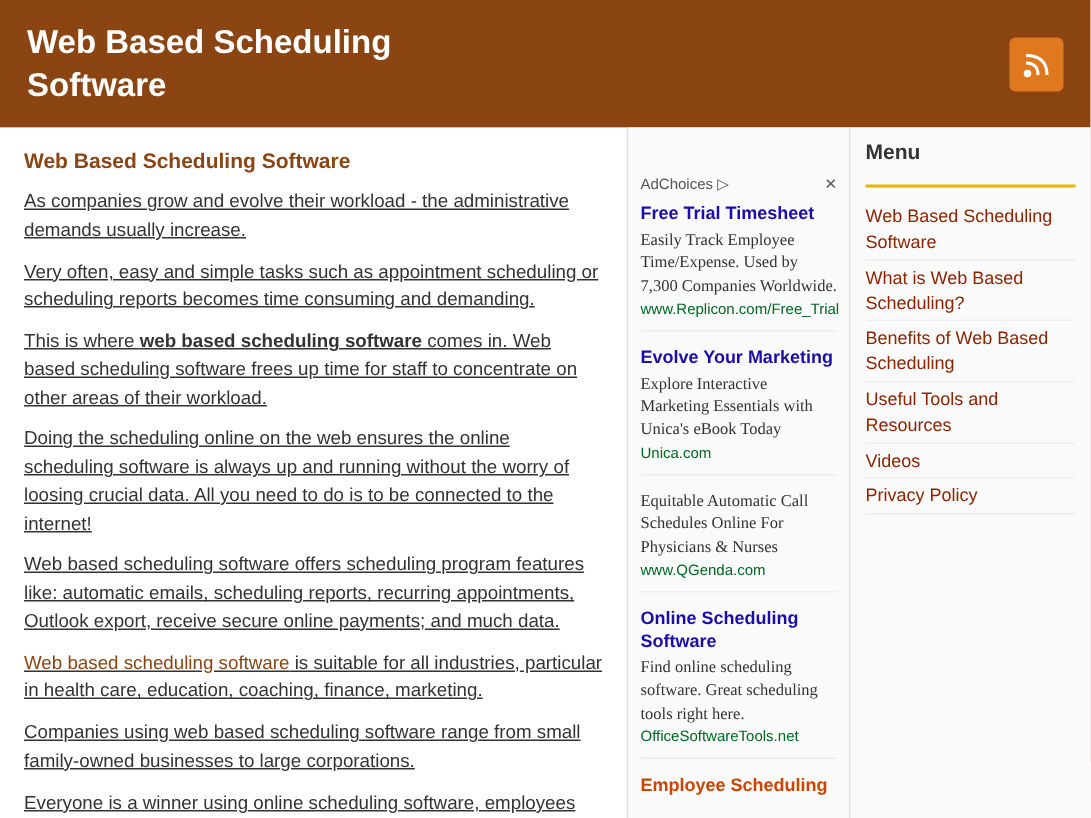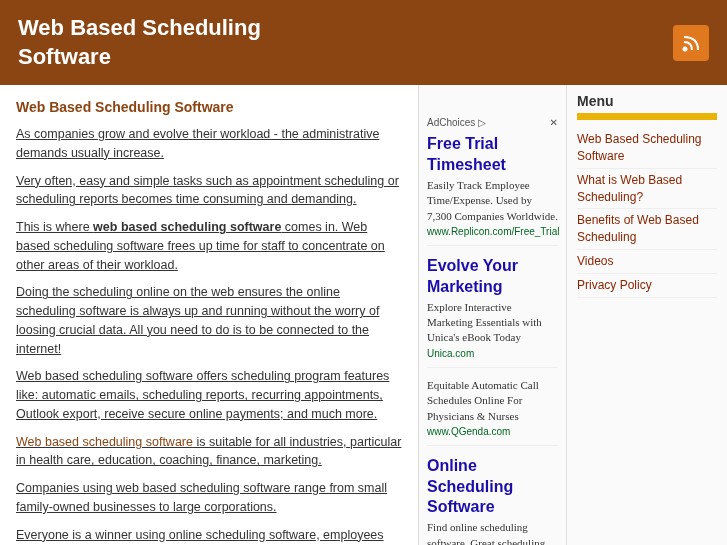--- a/index.html
+++ b/index.html
@@ -91,21 +91,21 @@
     .ad-block {
       margin-bottom: 10px;
       padding-bottom: 8px;
       border-bottom: 1px solid #eee;
     }
     .ad-block:last-child {
       border-bottom: none;
     }
     .ad-title {
       color: #1a0dab;
-      font-size: 16px;
+      font-size: 12px;
       font-weight: bold;
       line-height: 1.3;
       margin-bottom: 2px;
       cursor: pointer;
     }
     .ad-title.orange {
       color: #cc4400;
     }
     .ad-desc {
       font-size: 11px;
@@ -121,22 +121,22 @@
     #sidebar {
       width: 160px;
       padding: 8px 10px;
       background: #fafafa;
     }
     #sidebar-title {
       font-size: 14px;
       font-weight: bold;
       color: #333;
       margin-bottom: 8px;
-      padding-bottom: 4px;
-      border-bottom: 7px solid #eab308;
+      padding-bottom: 14px;
+      border-bottom: 2px solid #eab308;
     }
     .sidebar-item {
       display: block;
       padding: 3px 0;
       font-size: 12px;
       color: #8B2500;
       text-decoration: none;
       border-bottom: 1px solid #eee;
       cursor: pointer;
       line-height: 1.4;
@@ -158,21 +158,21 @@
 
 <div id="main-layout">
 
   <div id="content-area">
     <div id="content-title">Web Based Scheduling Software</div>
     <div id="content-body">
       <p>As companies grow and evolve their workload - the administrative demands usually increase.</p>
       <p>Very often, easy and simple tasks such as appointment scheduling or scheduling reports becomes time consuming and demanding.</p>
       <p>This is where <span class="bold-text">web based scheduling software</span> comes in. Web based scheduling software frees up time for staff to concentrate on other areas of their workload.</p>
       <p>Doing the scheduling online on the web ensures the online scheduling software is always up and running without the worry of loosing crucial data. All you need to do is to be connected to the internet!</p>
-      <p>Web based scheduling software offers scheduling program features like: automatic emails, scheduling reports, recurring appointments, Outlook export, receive secure online payments; and much more.</p>
+      <p>Web based scheduling software offers scheduling program features like: automatic emails, scheduling reports, recurring appointments, Outlook export, receive secure online payments; and much data.</p>
       <p><a class="link-text">Web based scheduling software</a> is suitable for all industries, particular in health care, education, coaching, finance, marketing.</p>
       <p>Companies using web based scheduling software range from small family-owned businesses to large corporations.</p>
       <p>Everyone is a winner using online scheduling software, employees and customers!</p>
     </div>
   </div>
 
   <div id="middle-area">
     <div id="ad-choices-bar">
       <span class="ad-label">AdChoices ▷</span>
       <span id="ad-close">✕</span>
@@ -205,17 +205,18 @@
       <div class="ad-title orange">Employee Scheduling</div>
 
     </div>
   </div>
 
   <div id="sidebar">
     <div id="sidebar-title">Menu</div>
     <a class="sidebar-item">Web Based Scheduling Software</a>
     <a class="sidebar-item">What is Web Based Scheduling?</a>
     <a class="sidebar-item">Benefits of Web Based Scheduling</a>
+    <a class="sidebar-item">Useful Tools and Resources</a>
     <a class="sidebar-item">Videos</a>
     <a class="sidebar-item">Privacy Policy</a>
   </div>
 
 </div>
 
 </body></html>

